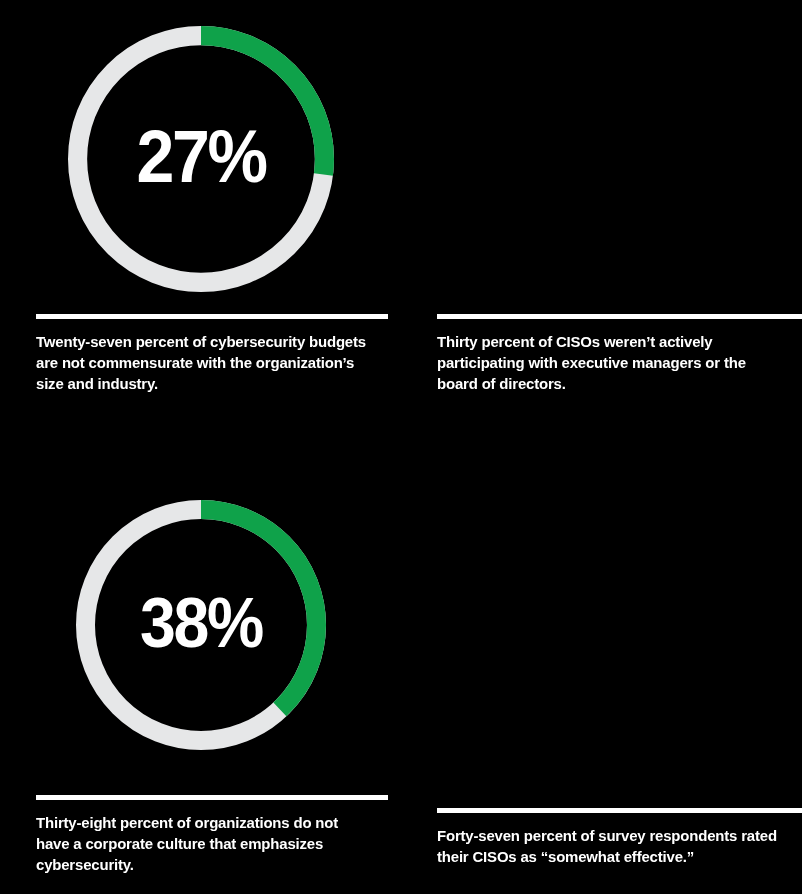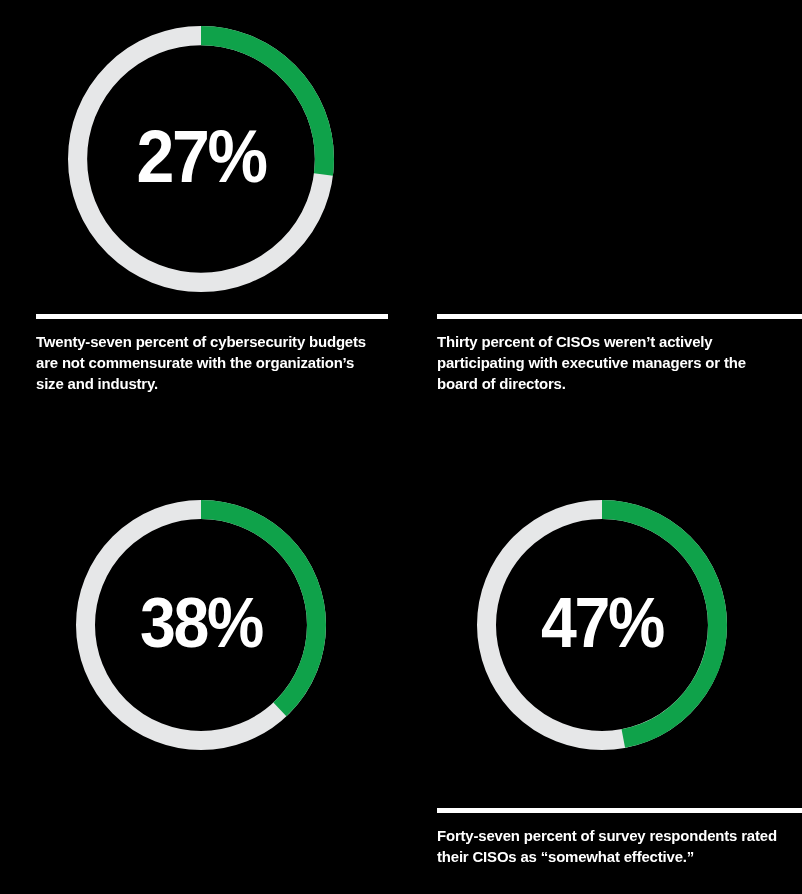--- a/index.html
+++ b/index.html
@@ -142,31 +142,26 @@
   <div class="stat-card card-3">
     <div class="donut-wrap">
       <div class="donut">
         <svg viewBox="0 0 100 100">
           <circle class="donut-track" cx="50" cy="50" r="46.2" stroke-width="7.6" stroke="#E6E7E8"></circle>
           <circle class="donut-arc" cx="50" cy="50" r="46.2" stroke-width="7.6" stroke="#0FA24A" stroke-dasharray="110.30760125284482 290.2831611916969"></circle>
         </svg>
         <div class="donut-value">38%</div>
       </div>
     </div>
+    <div class="caption-block">
+      <div class="divider"></div>
+      <div class="caption">Thirty-eight percent of organizations do not have a corporate culture that emphasizes cybersecurity.</div>
+    </div>
   </div>
 
   <div class="stat-card card-4">
-    <div class="donut-wrap">
-      <div class="donut">
-        <svg viewBox="0 0 100 100">
-          <circle class="donut-track" cx="50" cy="50" r="46.2" stroke-width="7.6" stroke="#E6E7E8"></circle>
-          <circle class="donut-arc" cx="50" cy="50" r="46.2" stroke-width="7.6" stroke="#0FA24A" stroke-dasharray="136.43308576009753 290.2831611916969"></circle>
-        </svg>
-        <div class="donut-value">47%</div>
-      </div>
-    </div>
     <div class="caption-block">
       <div class="divider"></div>
       <div class="caption">Forty-seven percent of survey respondents rated their CISOs as “somewhat effective.”</div>
     </div>
   </div>
 
 </div>
 
 </body></html>

